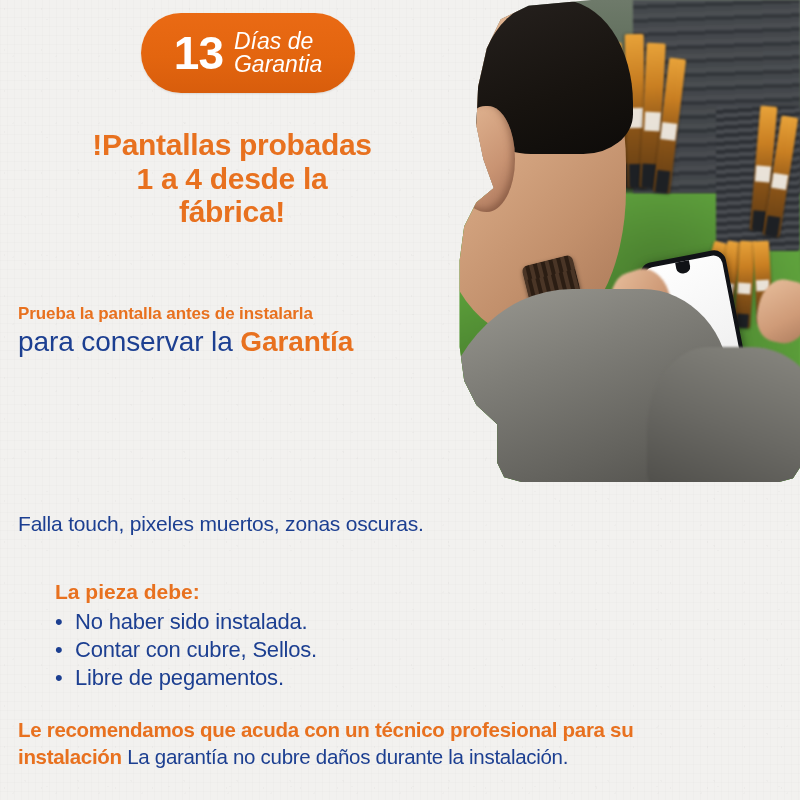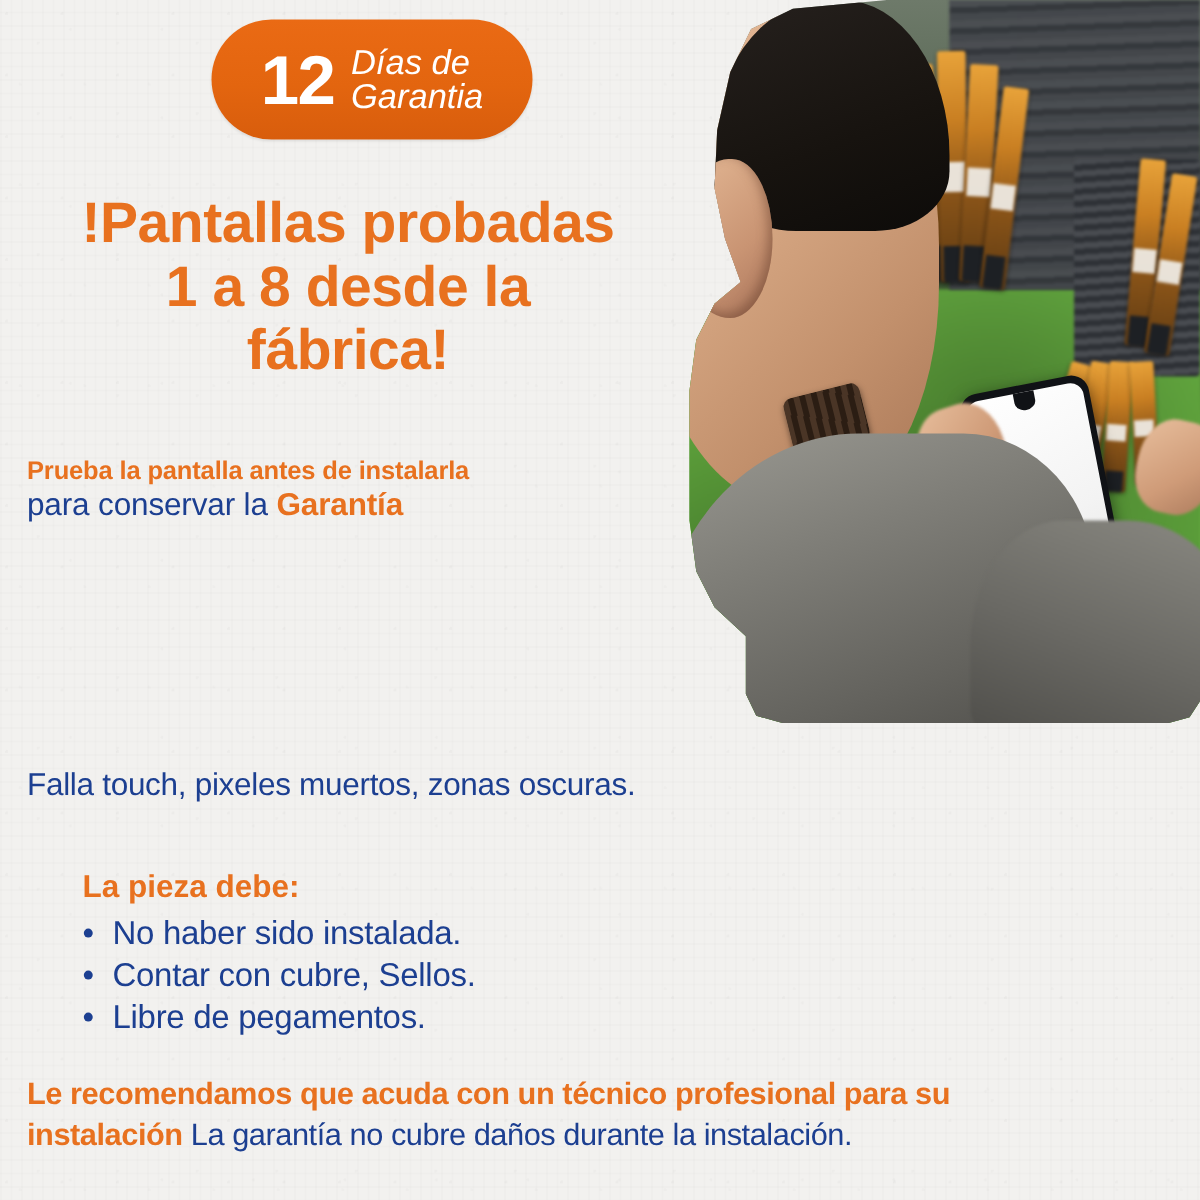--- a/index.html
+++ b/index.html
@@ -243,21 +243,21 @@
     font-size: 23px;
     font-weight: normal;
   }
 
   #headline {
     position: absolute;
     left: 12px;
     top: 128px;
     width: 440px;
     text-align: center;
-    font-size: 38px;
+    font-size: 30px;
     font-weight: bold;
     line-height: 1.12;
     color: #e8711f;
     letter-spacing: -0.3px;
   }
   #headline div { white-space: nowrap; }
   #headline .ln3 { display: block; }
 
   #subhead {
     position: absolute;
@@ -266,21 +266,21 @@
     width: 440px;
     line-height: 1.25;
   }
   #subhead .l1 {
     font-size: 17px;
     font-weight: bold;
     color: #e8711f;
     letter-spacing: -0.1px;
   }
   #subhead .l2 {
-    font-size: 21px;
+    font-size: 28px;
     color: #1c3f91;
     letter-spacing: -0.1px;
   }
   #subhead .l2 b { color: #e8711f; }
 
   #warranty-note {
     position: absolute;
     left: 18px;
     top: 510px;
     width: 772px;
@@ -371,30 +371,30 @@
       <div class="ear"></div>
       <div class="bracelet" style="left:21%;top:54%;width:15%;height:8%;"></div>
       <div class="hand blur-soft" style="left:46%;top:56%;width:17%;height:14%;transform:rotate(-18deg);"></div>
       <div class="hand blur-soft" style="left:88%;top:58%;width:15%;height:13%;transform:rotate(12deg);"></div>
       <div class="arm-sleeve"></div>
       <div class="arm-sleeve2 blur-soft"></div>
     </div>
   </div>
 
   <div id="badge">
-    <span id="badge-number">12</span>
+    <span id="badge-number">13</span>
     <span id="badge-lines">
       <span>Días de</span>
       <span>Garantia</span>
     </span>
   </div>
 
   <div id="headline">
     <div>!Pantallas probadas</div>
-    <div>1 a 8 desde la</div>
+    <div>1 a 4 desde la</div>
     <div class="ln3">fábrica!</div>
   </div>
 
   <div id="subhead">
     <div class="l1">Prueba la pantalla antes de instalarla</div>
     <div class="l2"><span>para conservar la </span><b>Garantía</b></div>
   </div>
 
   <div id="warranty-note">
     <div>Falla touch, pixeles muertos, zonas oscuras.</div>

